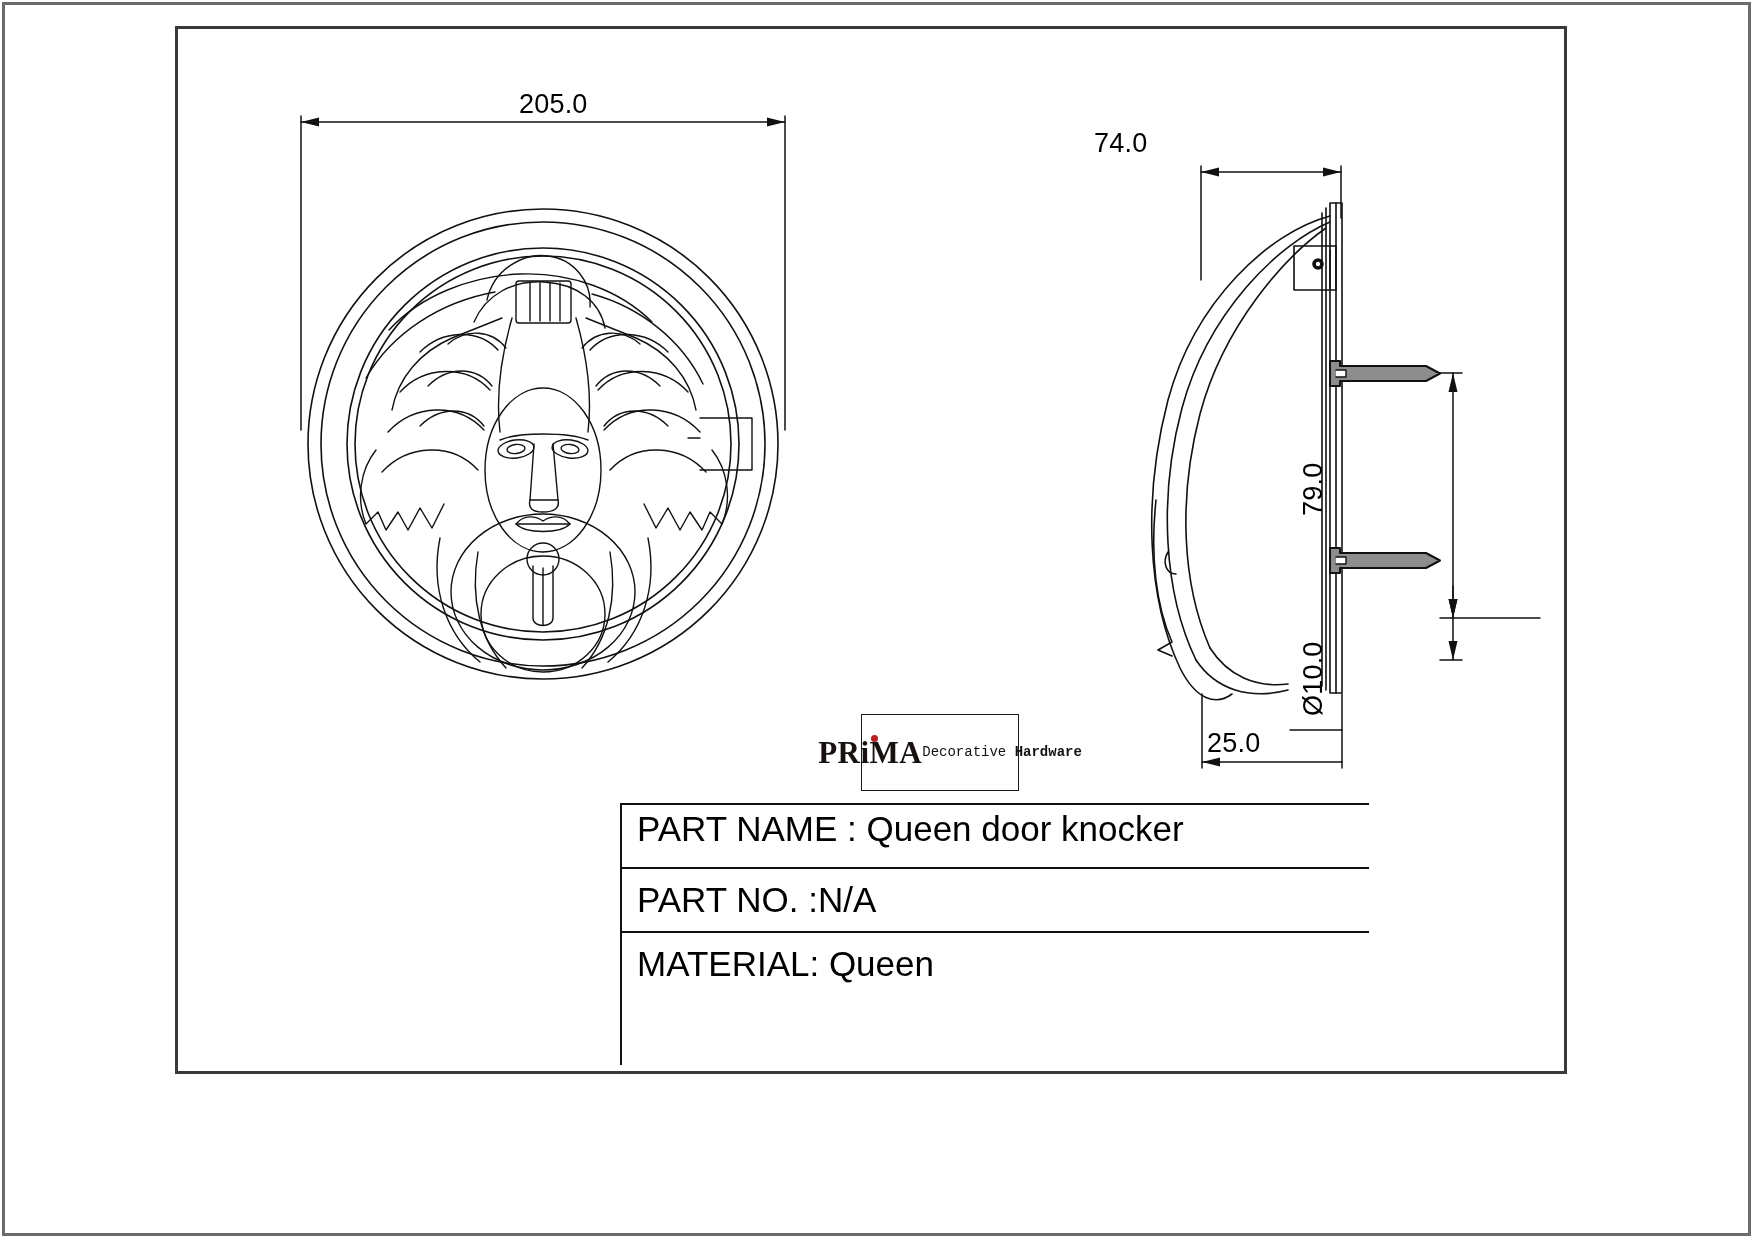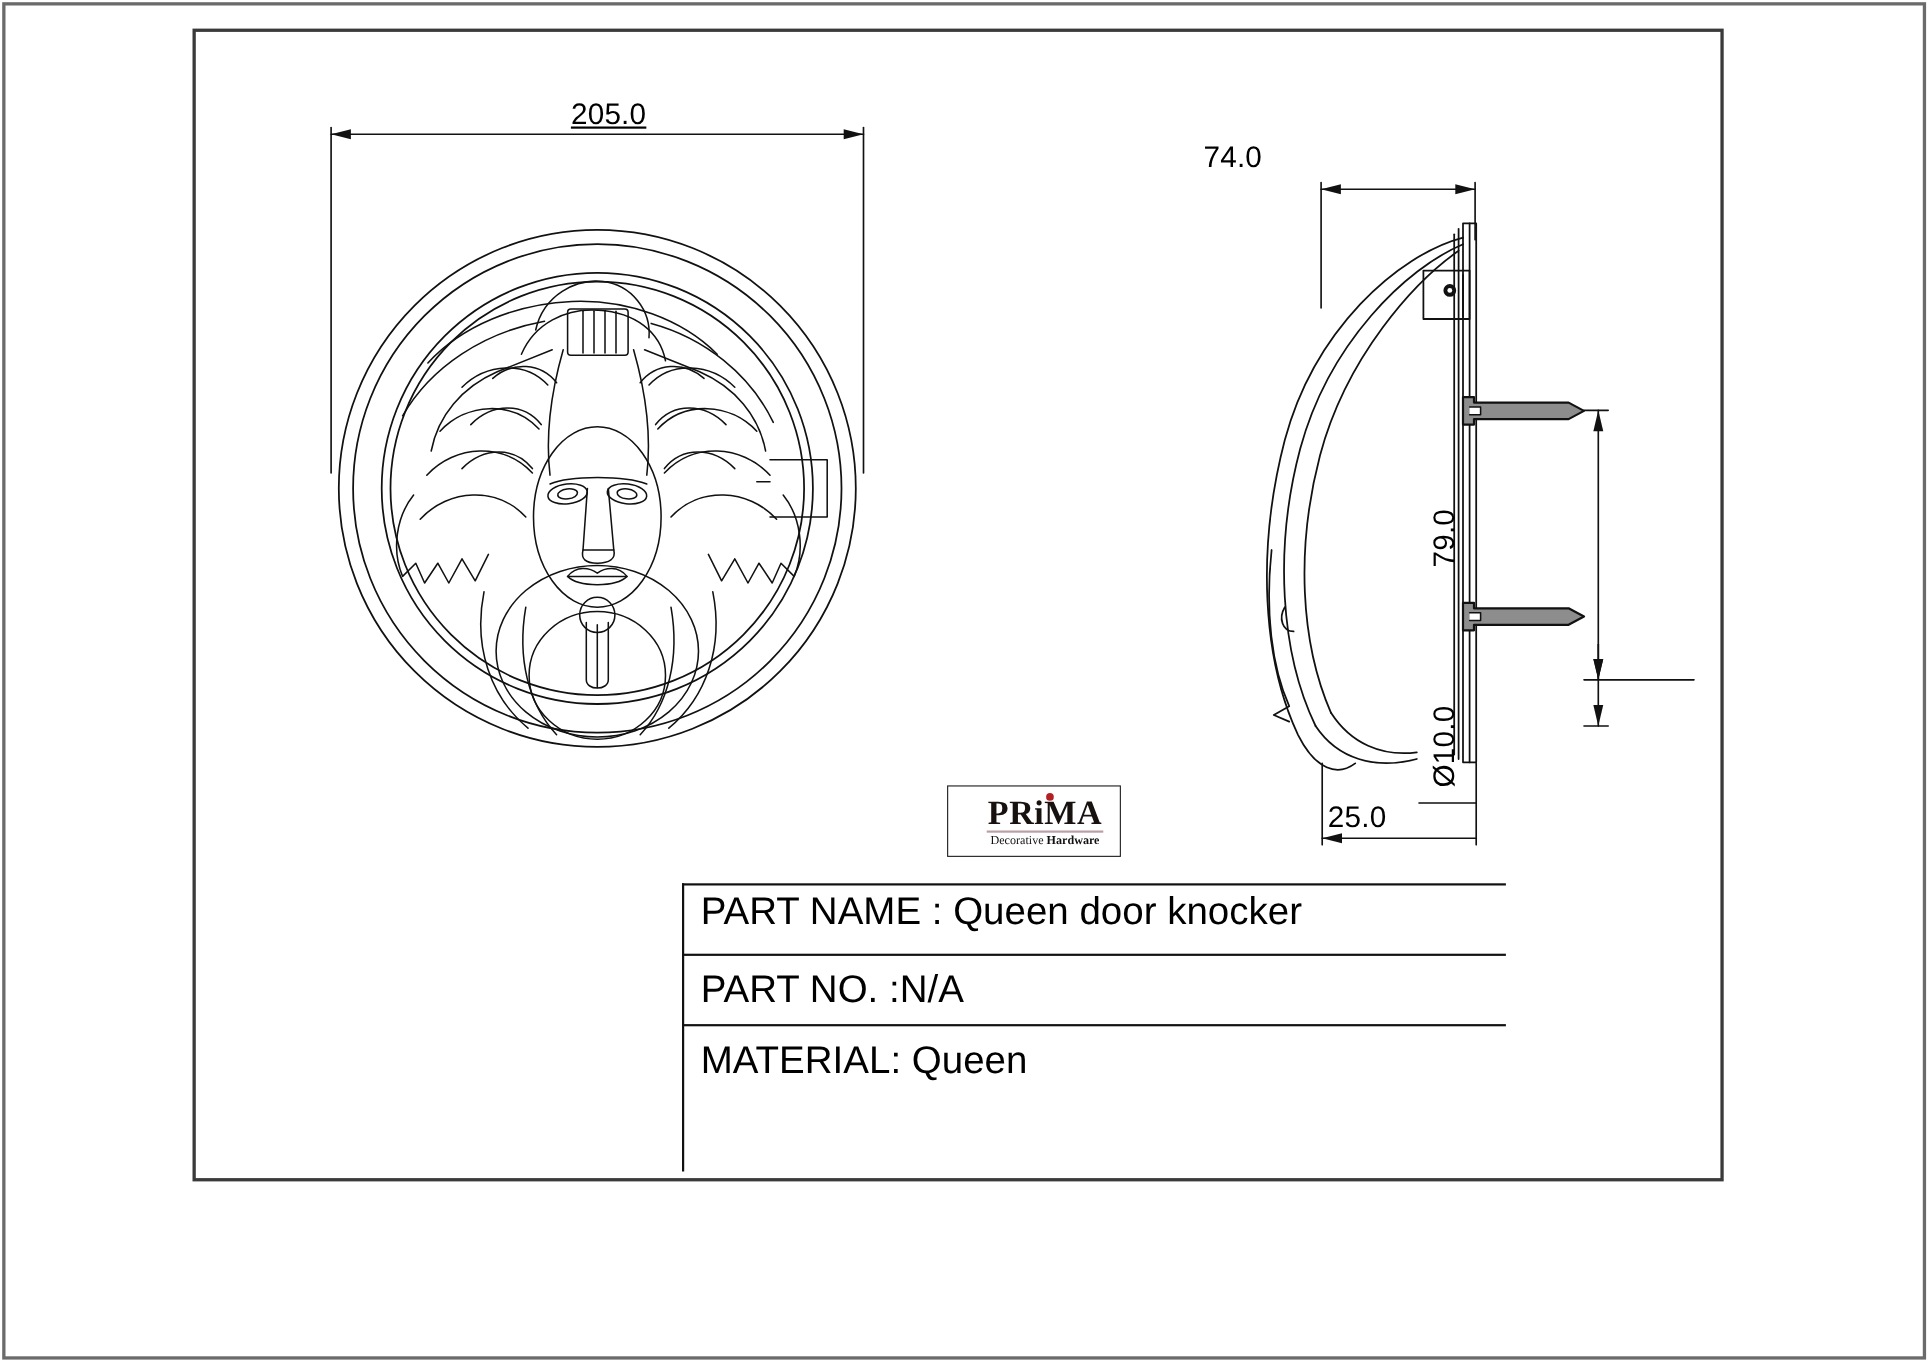--- a/index.html
+++ b/index.html
@@ -4,26 +4,26 @@
 <style>
   html,body{margin:0;padding:0;background:#ffffff;}
   body{width:1755px;height:1240px;font-family:"Liberation Sans",sans-serif;overflow:hidden;}
   #sheet{position:relative;width:1755px;height:1240px;background:#fff;}
   .outer-frame{position:absolute;left:2px;top:2px;width:1749px;height:1234px;border:3px solid #6b6b6b;box-sizing:border-box;}
   .inner-frame{position:absolute;left:175px;top:26px;width:1392px;height:1048px;border:3px solid #3a3a3a;box-sizing:border-box;background:#fff;}
   svg.draw{position:absolute;left:0;top:0;width:1755px;height:1240px;}
   .dimtxt{position:absolute;font-family:"Liberation Sans",sans-serif;font-size:27px;color:#000;white-space:nowrap;letter-spacing:0.2px;}
   .dimtxt.v{transform-origin:left top;}
   
-  .logo-box{position:absolute;left:861px;top:714px;width:158px;height:65px;border:1.6px solid #1a1a1a;background:#fff;box-sizing:border-box;
-            display:flex;flex-direction:column;align-items:center;justify-content:center;padding-left:20px;}
+  .logo-box{position:absolute;left:861px;top:714px;width:158px;height:77px;border:1.6px solid #1a1a1a;background:#fff;box-sizing:border-box;
+            display:flex;flex-direction:row;align-items:center;justify-content:center;padding-left:20px;}
   .logo-main{font-family:"Liberation Serif",serif;font-size:31px;font-weight:700;color:#17110f;line-height:1;letter-spacing:0.5px;position:relative;}
   .logo-main .dot{position:absolute;width:7px;height:7px;border-radius:50%;background:#b41f24;left:53px;top:-2px;}
   .logo-rule{width:106px;height:1.5px;background:#b9a0a4;margin-top:1px;margin-bottom:1px;}
-  .logo-sub{font-family:Liberation Serif, serif;font-size:11px;color:#111;line-height:1.1;white-space:nowrap;}
+  .logo-sub{font-family:Liberation Mono, monospace;font-size:14px;color:#111;line-height:1.1;white-space:nowrap;}
   .logo-sub b{font-weight:700;}
   
   .tblock{position:absolute;left:620px;top:803px;width:749px;height:262px;}
   .trow{position:absolute;left:0;width:749px;border-top:2px solid #111;box-sizing:border-box;}
   .trow .tlabel{position:absolute;left:17px;top:50%;transform:translateY(-50%);font-size:35px;color:#000;white-space:nowrap;font-family:"Liberation Sans",sans-serif;}
   .tleft{position:absolute;left:0;top:0;width:2px;height:262px;background:#111;}
 </style>
 </head>
 <body>
 
@@ -182,21 +182,21 @@
         <line x1="1202" y1="762" x2="1342" y2="762"></line>
         <line x1="1202" y1="694" x2="1202" y2="768"></line>
         <line x1="1342" y1="694" x2="1342" y2="768"></line>
         <polygon points="1202,762 1220,757.5 1220,766.5" fill="#111" stroke="none"></polygon>
         <line x1="1290" y1="730" x2="1342" y2="730"></line>
       </g>
 
     </g>
   </svg>
 
-  <div class="dimtxt" style="left:519px;top:89px;text-decoration:underline;">205.0</div>
+  <div class="dimtxt" style="left:519px;top:89px;">205.0</div>
 
   <div class="dimtxt" style="left:1094px;top:128px;">74.0</div>
 
   <div class="dimtxt v" style="left:1298px;top:516px;transform:rotate(-90deg);">79.0</div>
 
   <div class="dimtxt v" style="left:1298px;top:716px;transform:rotate(-90deg);">Ø10.0</div>
 
   <div class="dimtxt" style="left:1207px;top:728px;text-align:center;">25.0</div>
 
   <div class="logo-box">

